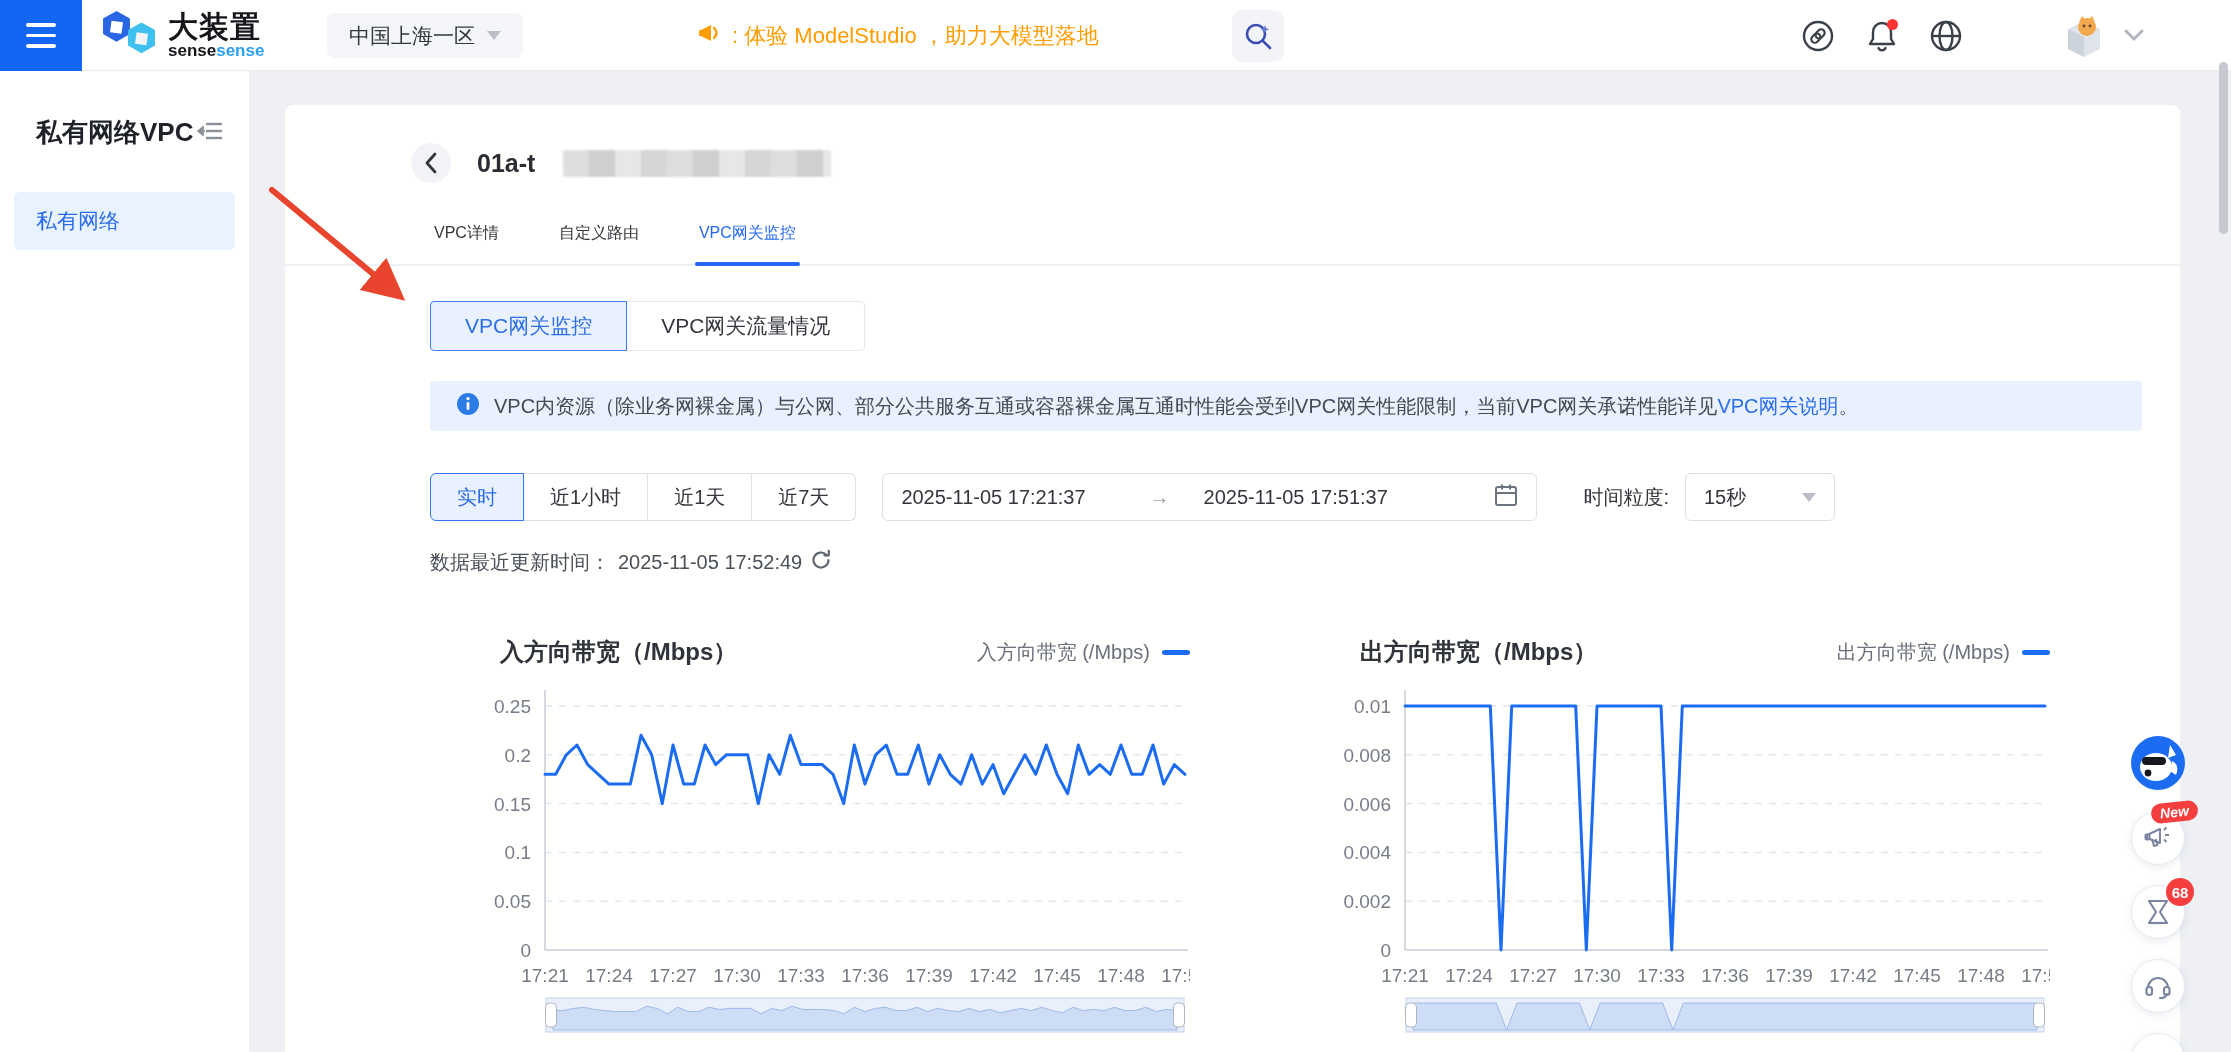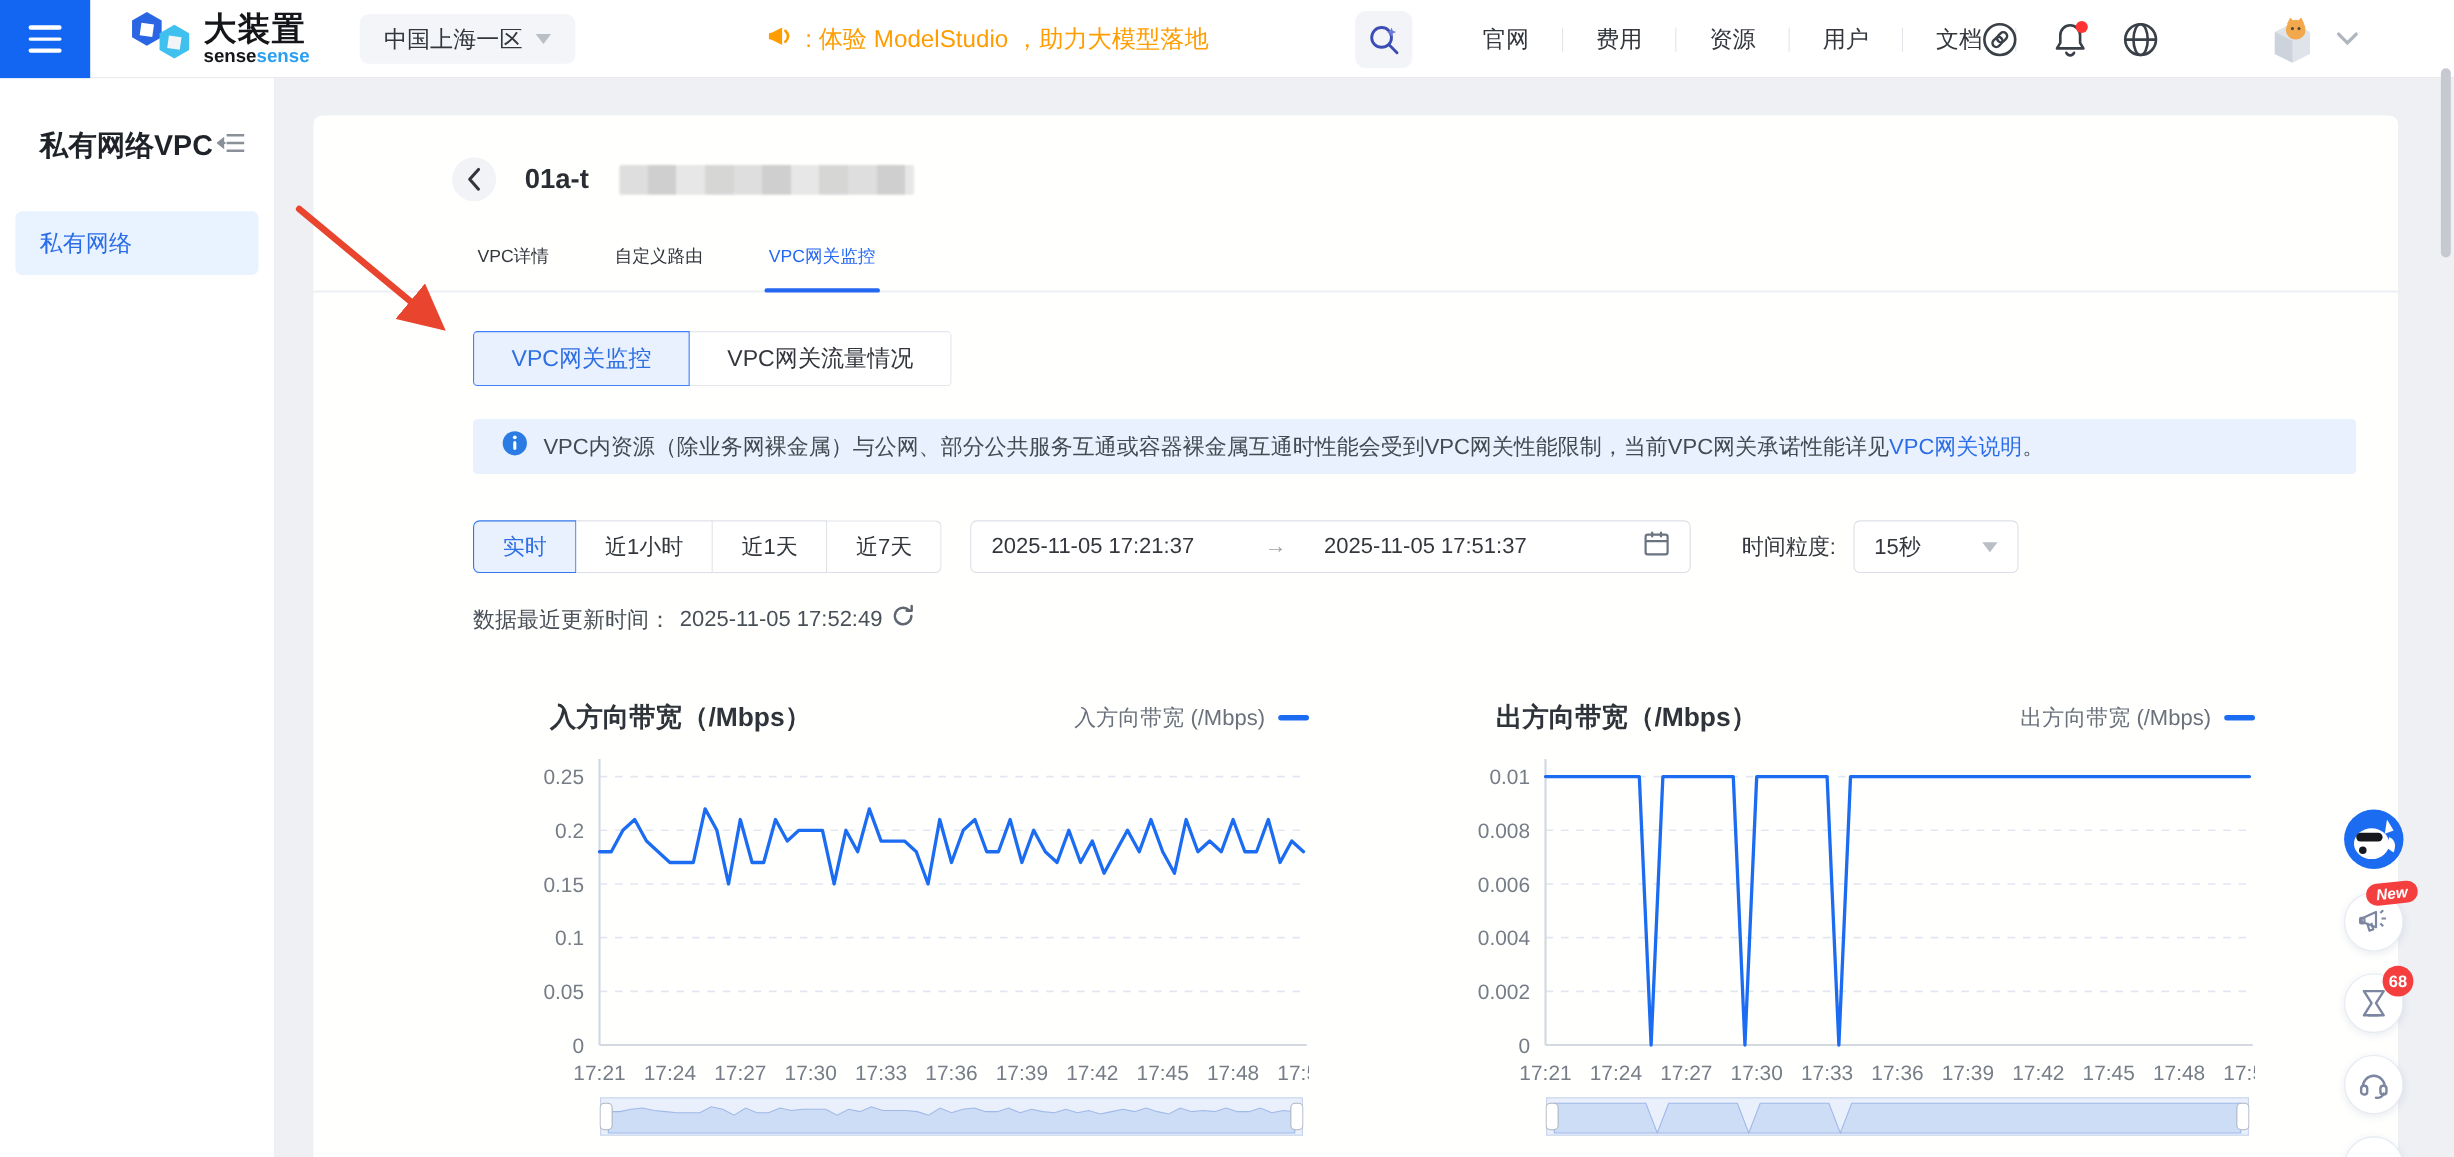--- a/index.html
+++ b/index.html
@@ -2,21 +2,21 @@
 <html><head>
 <meta charset="utf-8">
 <style>
   * { margin:0; padding:0; box-sizing:border-box; }
   html,body { width:2231px; height:1052px; overflow:hidden; font-family:"Liberation Sans","DejaVu Sans",sans-serif; background:#eef0f4; }
 
   
   .navbar { position:absolute; left:0; top:0; width:2231px; height:71px; background:#fff; border-bottom:1px solid #ececec; z-index:30; }
   .hamburger { position:absolute; left:0; top:0; width:82px; height:71px; background:#1266f1; display:flex; flex-direction:column; justify-content:center; align-items:center; gap:7px; cursor:pointer; }
   .hamburger span { width:30px; height:3.5px; background:#fff; border-radius:2px; }
-  .logo { position:absolute; left:117px; top:8px; display:flex; align-items:center; gap:10px; }
+  .logo { position:absolute; left:100px; top:8px; display:flex; align-items:center; gap:10px; }
   .brand-cn { font-size:30px; font-weight:bold; color:#14161a; letter-spacing:1px; line-height:30px; }
   .brand-en { font-size:17px; font-weight:bold; line-height:17px; }
   .brand-en .b1 { color:#14161a; } .brand-en .b2 { color:#2b9ff0; }
   .region { position:absolute; left:327px; top:13px; width:196px; height:45px; background:#f3f5f8; border-radius:8px; display:flex; align-items:center; justify-content:center; gap:12px; font-size:21px; color:#33373d; cursor:pointer; }
   .caret { width:0; height:0; border-left:7px solid transparent; border-right:7px solid transparent; border-top:9px solid #b9bec7; }
   .announce { position:absolute; left:698px; top:0; height:71px; display:flex; align-items:center; gap:8px; color:#ff9d00; font-size:22px; cursor:pointer; }
   .searchbtn { position:absolute; left:1232px; top:10px; width:52px; height:52px; background:#f2f4f7; border-radius:10px; display:flex; align-items:center; justify-content:center; cursor:pointer; }
   .navlinks { position:absolute; left:1318px; top:0; height:71px; display:flex; align-items:center; }
   .navlink { padding:0 30px; font-size:21px; color:#33373d; cursor:pointer; }
   .navdiv { width:1px; height:22px; background:#e2e5ea; }
@@ -118,32 +118,20 @@
     </span>
     <span>: 体验 ModelStudio ，助力大模型落地</span>
   </div>
   <div class="searchbtn">
     <svg width="30" height="30" viewBox="0 0 30 30">
       <circle cx="13" cy="13" r="9" fill="none" stroke="#3b4db5" stroke-width="2.6"></circle>
       <line x1="20" y1="20" x2="27" y2="27" stroke="#3b4db5" stroke-width="2.6" stroke-linecap="round"></line>
       <path d="M22 4 l1.2 3 3 1.2 -3 1.2 -1.2 3 -1.2 -3 -3 -1.2 3 -1.2 Z" fill="#6a7bd8"></path>
     </svg>
   </div>
-  <nav class="navlinks">
-    <span class="navlink">官网</span>
-    <span class="navdiv"></span>
-    <span class="navlink">费用</span>
-    <span class="navdiv"></span>
-    <span class="navlink">资源</span>
-    <span class="navdiv"></span>
-    <span class="navlink">用户</span>
-    <span class="navdiv"></span>
-    <span class="navlink">文档</span>
-    <span class="navdiv"></span>
-  </nav>
   <div class="navicons">
     <div class="iconbtn">
       <svg width="34" height="34" viewBox="0 0 34 34">
         <circle cx="17" cy="17" r="14" fill="none" stroke="#3a4048" stroke-width="2.4"></circle>
         <g transform="rotate(-45 17 17)" stroke="#3a4048" stroke-width="2.2" fill="none">
           <rect x="9" y="13.5" width="10" height="7" rx="3.5"></rect>
           <rect x="15" y="13.5" width="10" height="7" rx="3.5"></rect>
         </g>
       </svg>
     </div>

